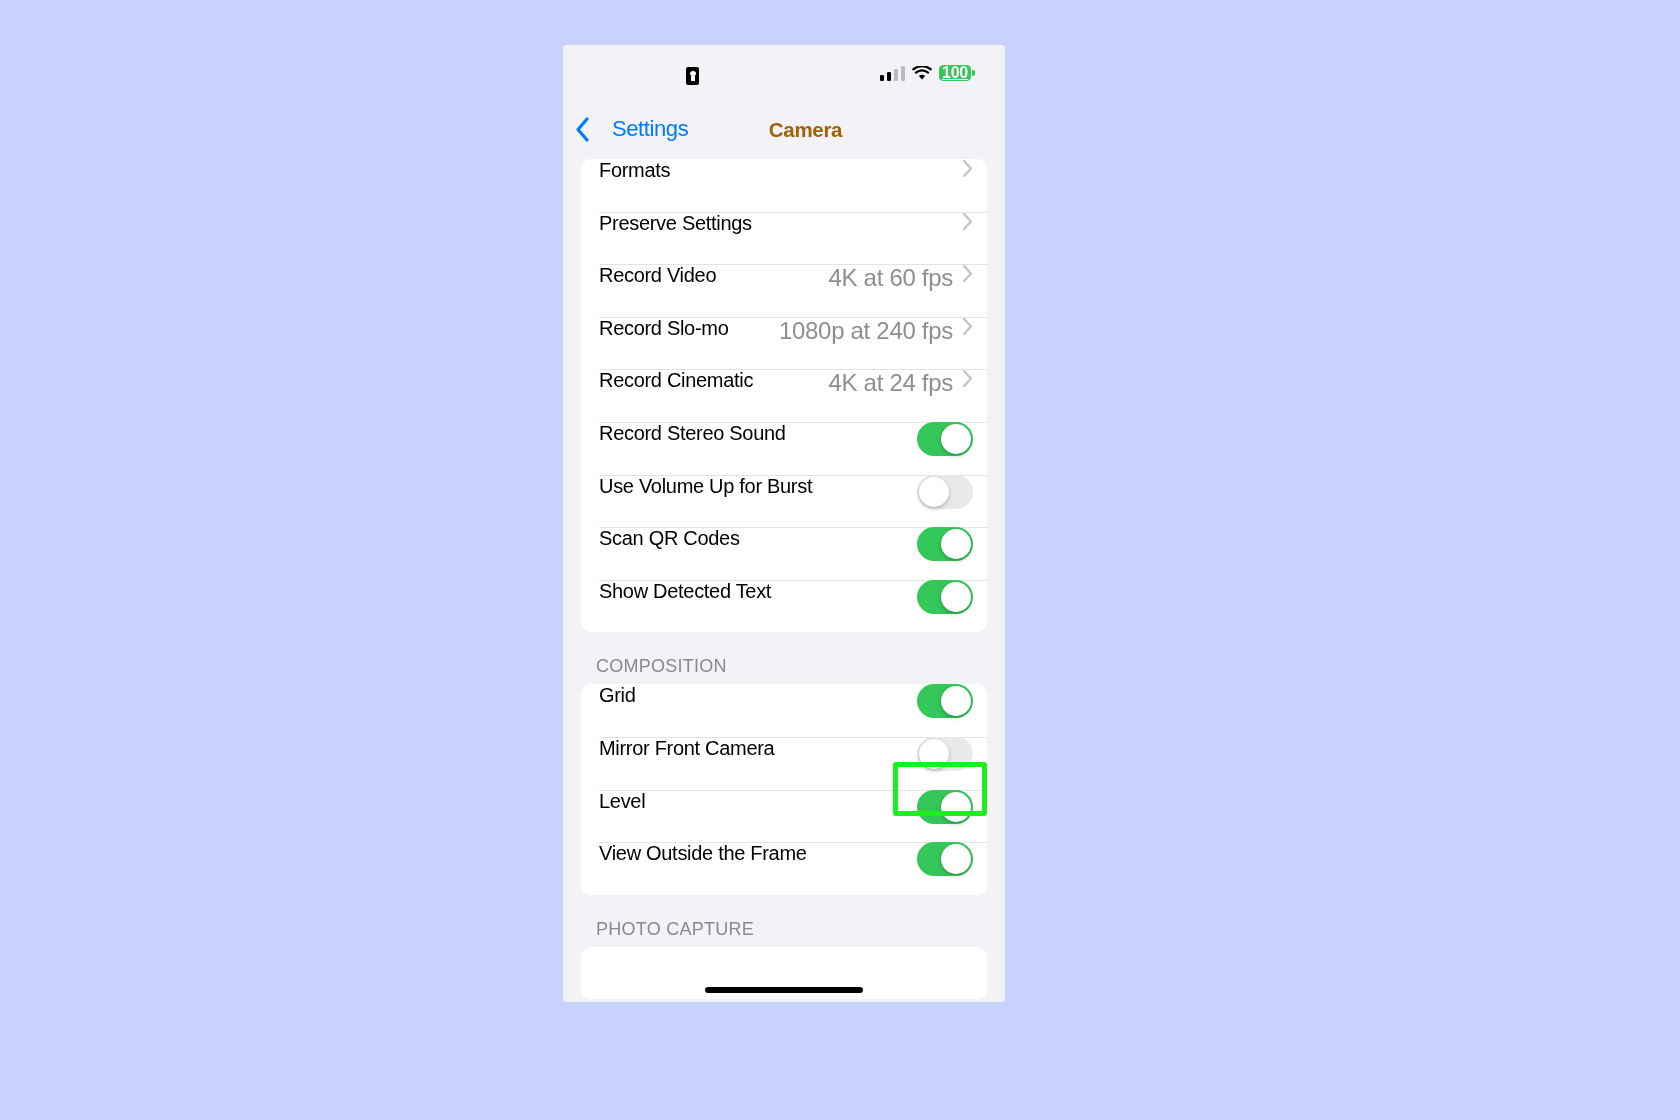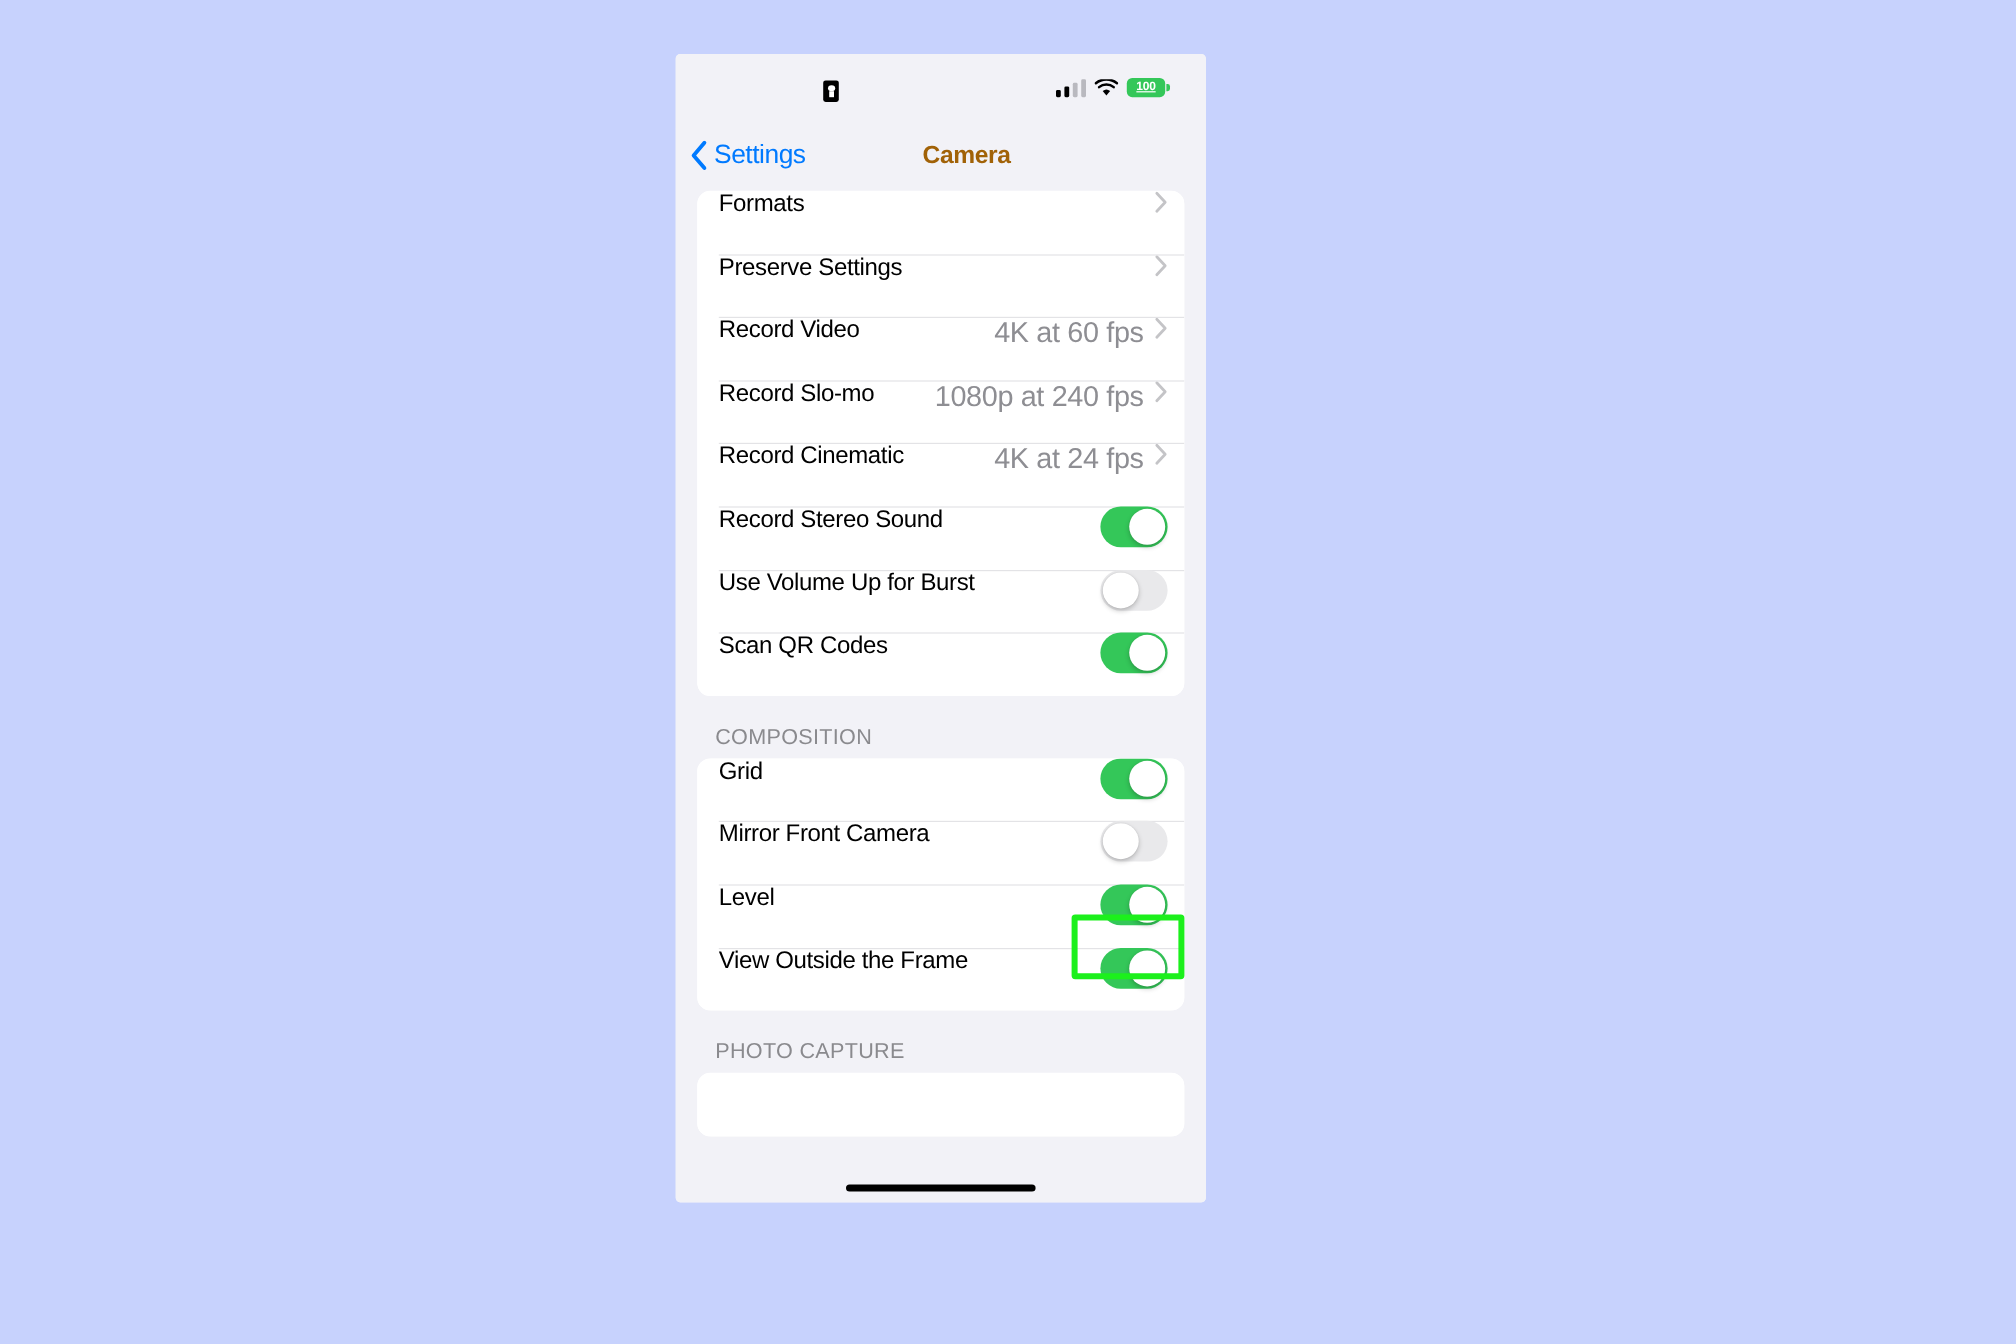--- a/index.html
+++ b/index.html
@@ -118,41 +118,41 @@
     content: "";
     position: absolute;
     right: -3.5px;
     top: 5px;
     width: 2.5px;
     height: 6px;
     background: #34c759;
     border-radius: 0 2px 2px 0;
   }
   #battery-level {
-    font-size: 10px;
+    font-size: 16px;
     font-weight: bold;
     color: #fff;
     letter-spacing: -0.2px;
     line-height: 1;
     text-decoration: underline;
   }
 
   
   #nav-bar {
     position: relative;
     height: 52px;
     background: #f2f2f7;
   }
   #back-button {
     position: absolute;
     left: 12px;
     top: 9px;
     display: flex;
     align-items: center;
-    gap: 5px;
+    gap: 22px;
     cursor: pointer;
   }
   #back-chevron { display:block; }
   #back-label {
     font-size: 22px;
     color: #007aff;
     letter-spacing: -0.4px;
   }
   #nav-title {
     position: absolute;
@@ -370,20 +370,26 @@
             </div>
         </div>
 
         <div class="row">
           <span class="row-label">Scan QR Codes</span>
           <div class="switch on">
               <div class="knob"></div>
             </div>
         </div>
 
+        <div class="row">
+          <span class="row-label">Show Detected Text</span>
+          <div class="switch on">
+              <div class="knob"></div>
+            </div>
+        </div>
 
       </div>
 
       <div class="section-gap"></div>
 
       <div class="section-header">COMPOSITION</div>
 
       <div class="group">
 
         <div class="row">

